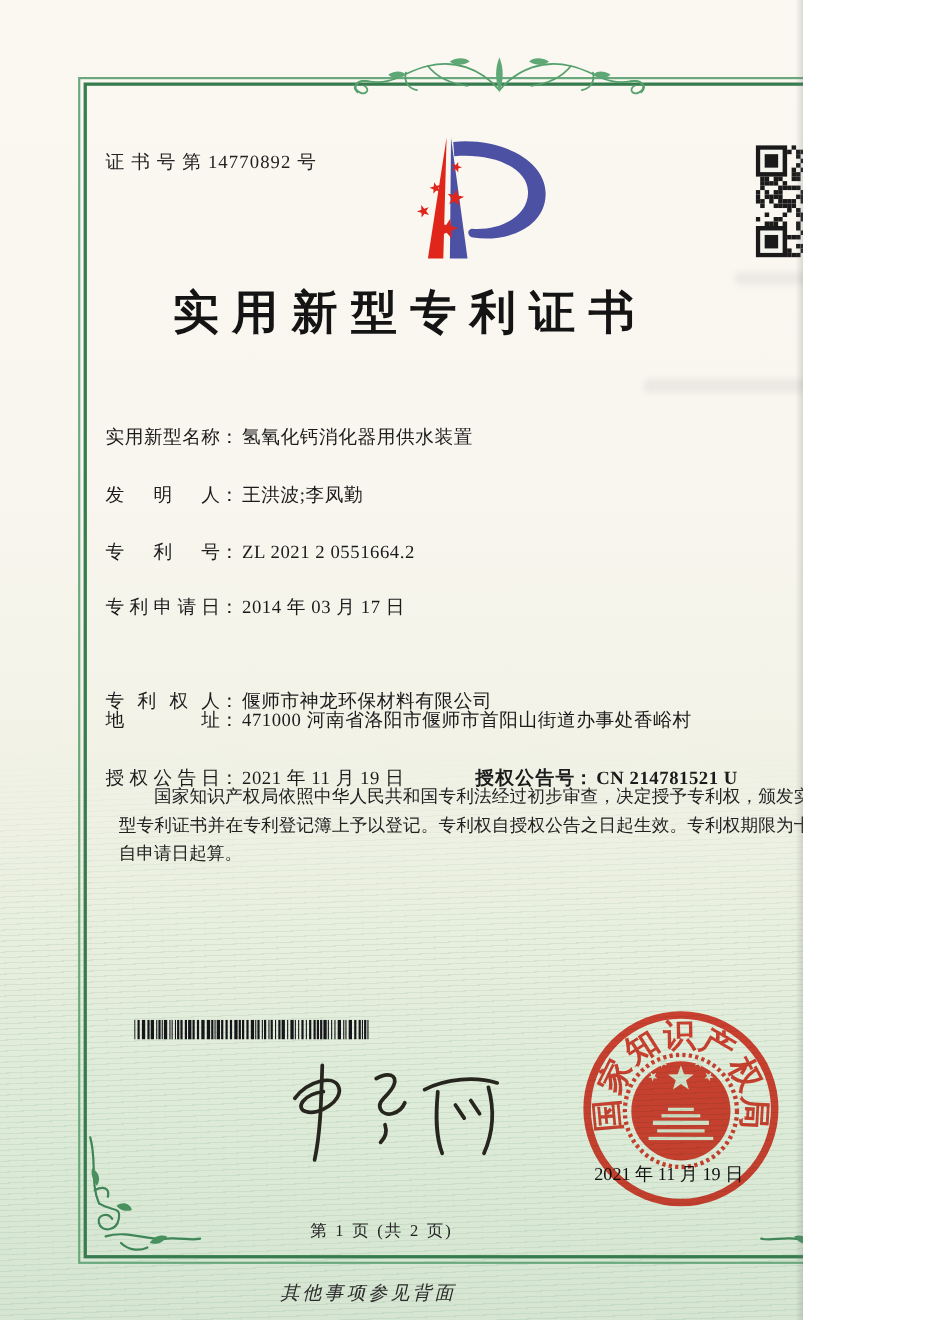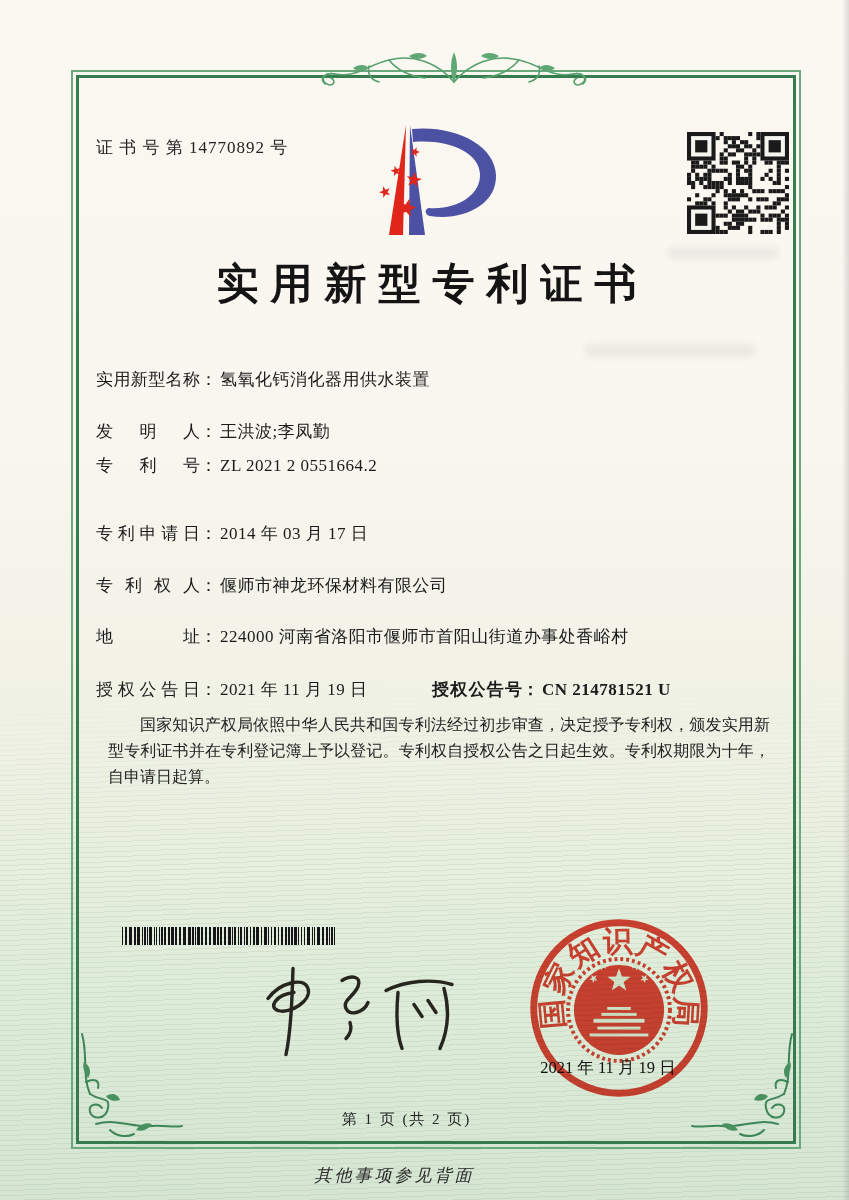--- a/index.html
+++ b/index.html
@@ -1,35 +1,35 @@
 <!DOCTYPE html>
 <html><head>
 <meta charset="utf-8">
 <style>
   html,body{margin:0;padding:0;background:#ffffff;}
   .page{
-    position:relative;width:849px;height:1200px;overflow:hidden;
+    position:relative;width:730px;height:1200px;overflow:hidden;
     background:linear-gradient(180deg,#faf8f1 0%,#f8f6ee 38%,#f2f2e7 56%,#e9efdf 70%,#ddebd8 84%,#d5e5d2 100%);
     font-family:"Liberation Serif","DejaVu Serif",serif;color:#1d1d1d;
   }
   .page::after{content:"";position:absolute;right:0;top:0;bottom:0;width:7px;
     background:linear-gradient(90deg,transparent,rgba(110,110,110,.22));pointer-events:none;}
   .waves{position:absolute;left:0;right:0;top:680px;bottom:0;
     background:repeating-linear-gradient(178deg,rgba(124,168,131,.16) 0 1px,transparent 1px 5px);
     -webkit-mask-image:linear-gradient(180deg,transparent,#000 35%);
     mask-image:linear-gradient(180deg,transparent,#000 35%);}
   .frame{position:absolute;left:71px;top:70px;width:730px;height:1079px;
     border:2px solid #6aa87d;box-sizing:border-box;}
   .frame-inner{position:absolute;inset:3px;border:3px solid #377c4e;}
   .cert-no{position:absolute;left:96px;top:136px;font-size:17px;letter-spacing:1px;color:#222;}
   .logo{position:absolute;left:345px;top:119px;width:165px;height:125px;}
   .qr{position:absolute;left:687px;top:132px;width:102px;height:102px;}
   .title{position:absolute;left:0;right:0;top:256px;margin:0;text-align:center;
     font-size:42px;font-weight:700;letter-spacing:12px;padding-left:16px;color:#141414;}
-  .row{position:absolute;left:96px;width:680px;font-size:17px;white-space:nowrap;color:#1b1b1b;}
+  .row{position:absolute;left:96px;width:680px;font-size:17px;white-space:nowrap;color:#1b1b1b;margin-top:18px;}
   .lbl{display:inline-block;width:104px;text-align:justify;text-align-last:justify;vertical-align:top;}
   .colon{display:inline-block;width:20px;}
   .val{letter-spacing:.5px;}
   .pair2{position:absolute;left:336px;top:0;font-weight:bold;}
   .paras{position:absolute;left:108px;top:712px;width:662px;font-size:16px;line-height:26px;
     text-align:justify;color:#222;}
   .paras p{margin:0;text-indent:2em;}
   .barcode{position:absolute;left:122px;top:927px;width:218px;height:18px;}
   .director{position:absolute;left:118px;top:986px;font-size:19px;line-height:34px;letter-spacing:3px;color:#1b1b1b;}
   .signature{position:absolute;left:246px;top:962px;width:215px;height:100px;}
@@ -357,31 +357,31 @@
 
   <h1 class="title">实用新型专利证书</h1>
 
   <div>
     <div class="row" style="top:368px">
       <span class="lbl">实用新型名称</span><span class="colon">：</span><span class="val">氢氧化钙消化器用供水装置</span>
     </div>
     <div class="row" style="top:420px">
       <span class="lbl">发明人</span><span class="colon">：</span><span class="val">王洪波;李凤勤</span>
     </div>
-    <div class="row" style="top:454px">
+    <div class="row" style="top:472px">
       <span class="lbl">专利号</span><span class="colon">：</span><span class="val">ZL 2021 2 0551664.2</span>
     </div>
     <div class="row" style="top:522px">
       <span class="lbl">专利申请日</span><span class="colon">：</span><span class="val">2014 年 03 月 17 日</span>
     </div>
-    <div class="row" style="top:574px">
+    <div class="row" style="top:608px">
       <span class="lbl">专利权人</span><span class="colon">：</span><span class="val">偃师市神龙环保材料有限公司</span>
     </div>
     <div class="row" style="top:625px">
-      <span class="lbl">地址</span><span class="colon">：</span><span class="val">224000 河南省洛阳市偃师市首阳山街道办事处香峪村</span>
+      <span class="lbl">地址</span><span class="colon">：</span><span class="val">471000 河南省洛阳市偃师市首阳山街道办事处香峪村</span>
     </div>
     <div class="row" style="top:678px">
       <span class="lbl">授权公告日</span><span class="colon">：</span><span class="val">2021 年 11 月 19 日</span>
       <span class="pair2">
         <span class="lbl" style="width:90px">授权公告号</span><span class="colon">：</span><span class="val">CN 214781521 U</span>
       </span>
     </div>
   </div>
 
   <div class="paras">

